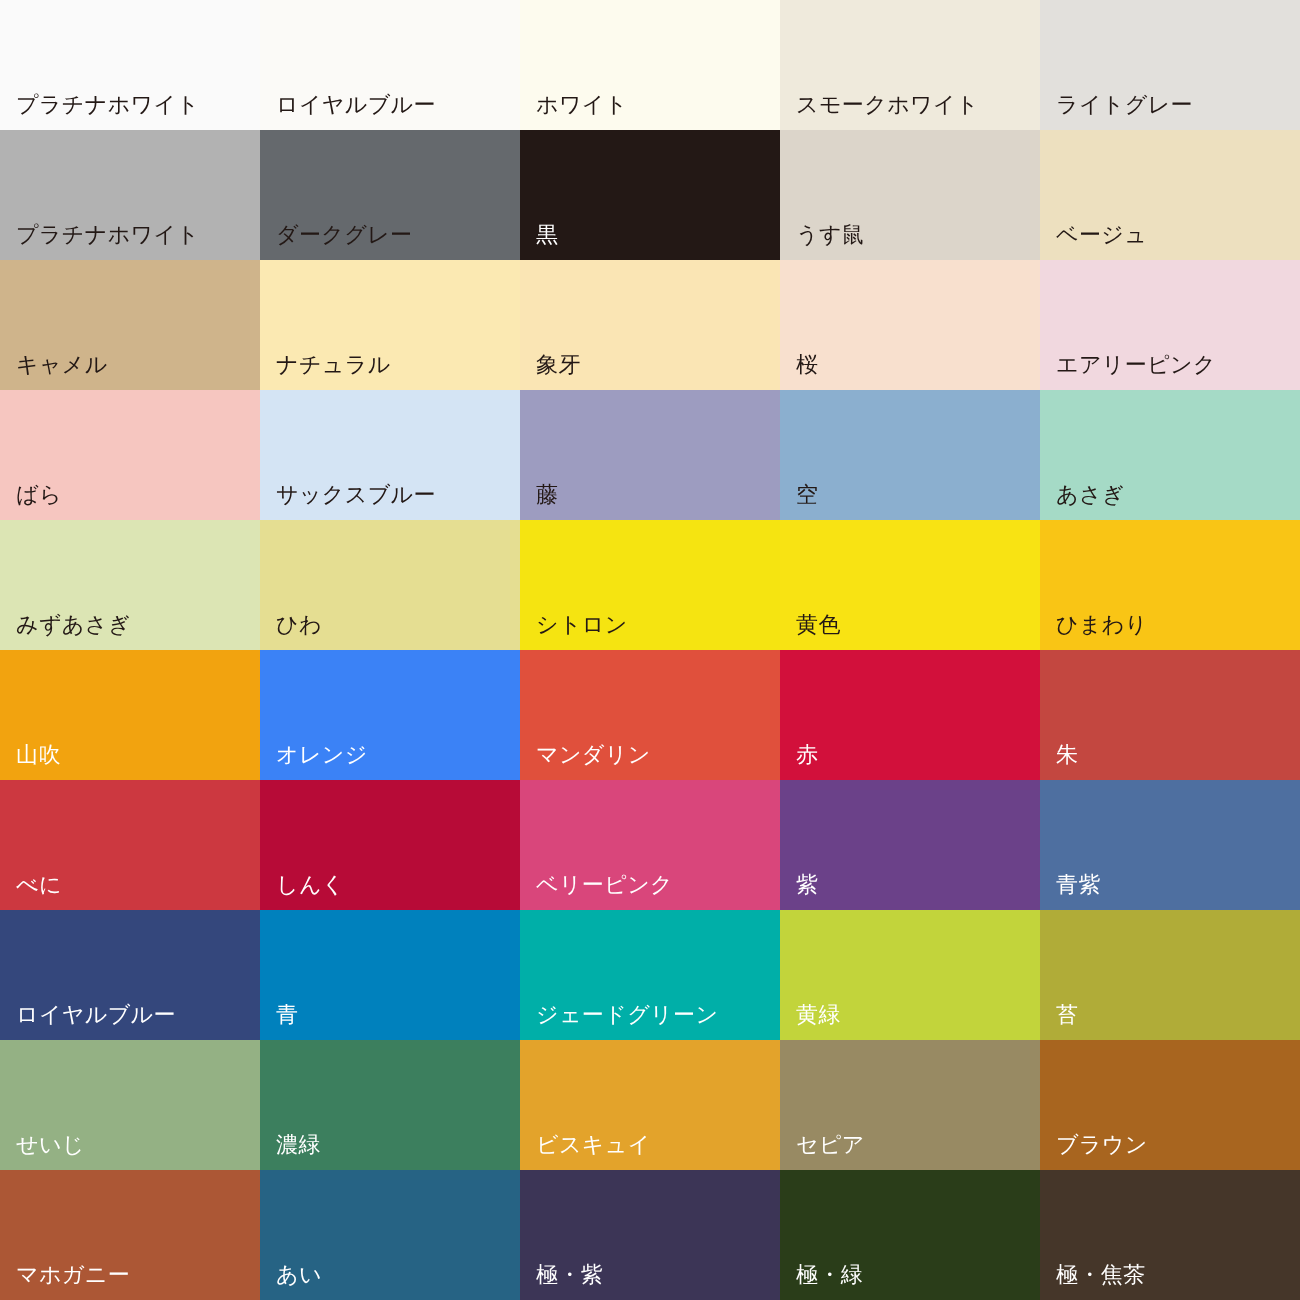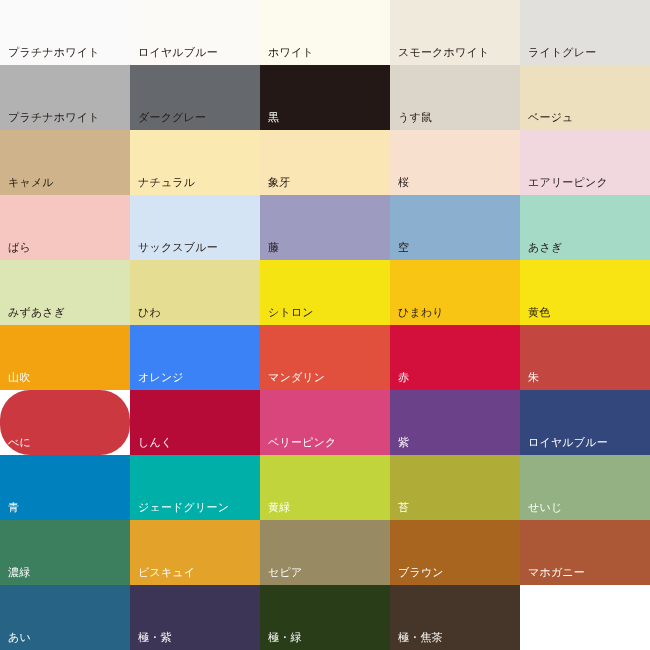--- a/index.html
+++ b/index.html
@@ -108,52 +108,55 @@
     </div>
     <div class="swatch dark-text" style="background-color: rgb(220, 229, 180);">
       <span class="swatch-label">みずあさぎ</span>
     </div>
     <div class="swatch dark-text" style="background-color: rgb(229, 222, 146);">
       <span class="swatch-label">ひわ</span>
     </div>
     <div class="swatch dark-text" style="background-color: rgb(245, 228, 17);">
       <span class="swatch-label">シトロン</span>
     </div>
+    <div class="swatch dark-text" style="background-color: rgb(248, 227, 19);">
+      <span class="swatch-label">黄色</span>
+    </div>
     <div class="swatch dark-text" style="background-color: rgb(249, 197, 21);">
       <span class="swatch-label">ひまわり</span>
     </div>
-    <div class="swatch dark-text" style="background-color: rgb(248, 227, 19);">
-      <span class="swatch-label">黄色</span>
-    </div>
     <div class="swatch light-text" style="background-color: rgb(242, 163, 15);">
       <span class="swatch-label">山吹</span>
     </div>
     <div class="swatch light-text" style="background-color: #3b82f6;">
       <span class="swatch-label">オレンジ</span>
     </div>
     <div class="swatch light-text" style="background-color: rgb(224, 80, 60);">
       <span class="swatch-label">マンダリン</span>
     </div>
     <div class="swatch light-text" style="background-color: rgb(210, 16, 59);">
       <span class="swatch-label">赤</span>
     </div>
     <div class="swatch light-text" style="background-color: rgb(195, 71, 64);">
       <span class="swatch-label">朱</span>
     </div>
-    <div class="swatch light-text" style="background-color: rgb(204, 56, 64); border-radius: 30px;">
+    <div class="swatch light-text" style="background-color: rgb(204, 56, 64);">
       <span class="swatch-label">べに</span>
     </div>
     <div class="swatch light-text" style="background-color: rgb(183, 11, 55);">
       <span class="swatch-label">しんく</span>
     </div>
     <div class="swatch light-text" style="background-color: rgb(217, 70, 123);">
       <span class="swatch-label">ベリーピンク</span>
     </div>
     <div class="swatch light-text" style="background-color: rgb(107, 65, 137);">
       <span class="swatch-label">紫</span>
+    </div>
+    <div class="swatch light-text" style="background-color: rgb(78, 111, 160);">
+      <span class="swatch-label">青紫</span>
     </div>
     <div class="swatch light-text" style="background-color: rgb(52, 71, 124);">
       <span class="swatch-label">ロイヤルブルー</span>
     </div>
     <div class="swatch light-text" style="background-color: rgb(0, 129, 189);">
       <span class="swatch-label">青</span>
     </div>
     <div class="swatch light-text" style="background-color: rgb(0, 175, 168);">
       <span class="swatch-label">ジェードグリーン</span>
     </div>

